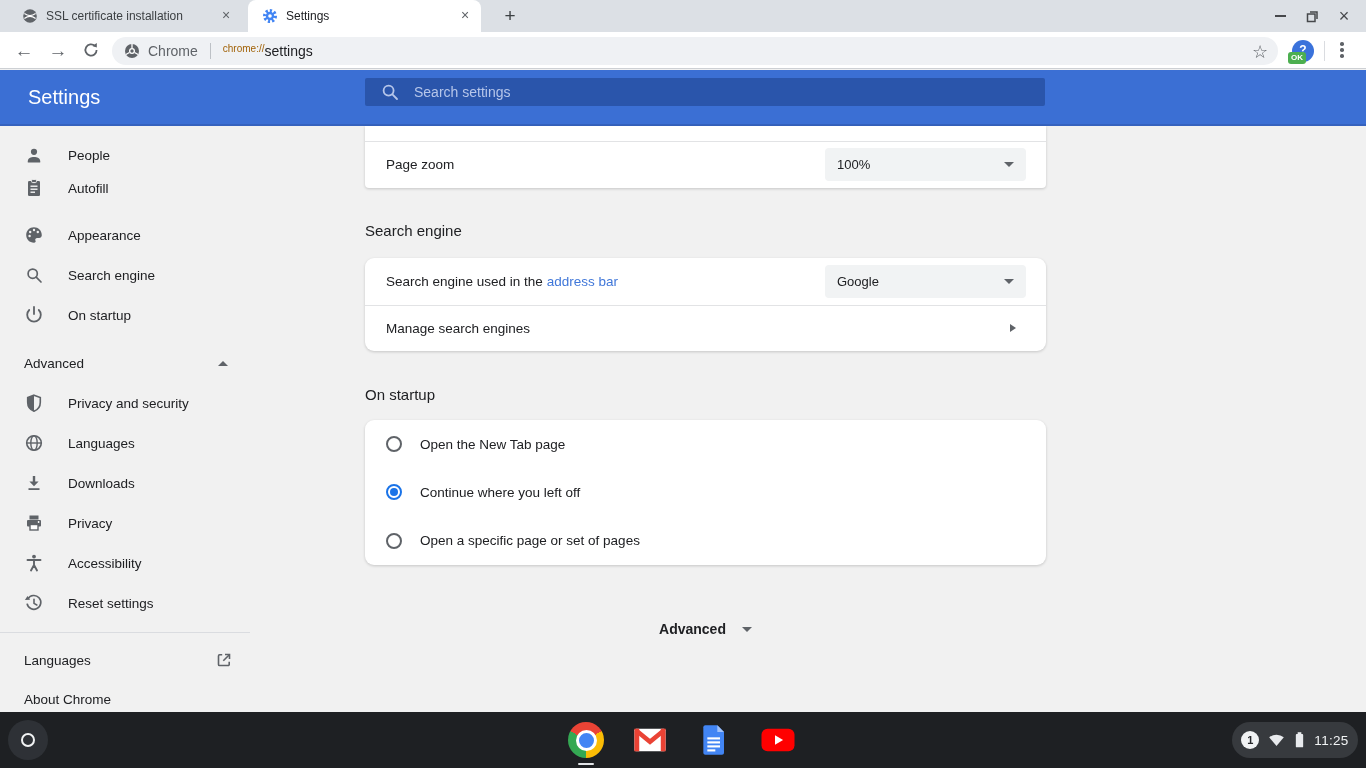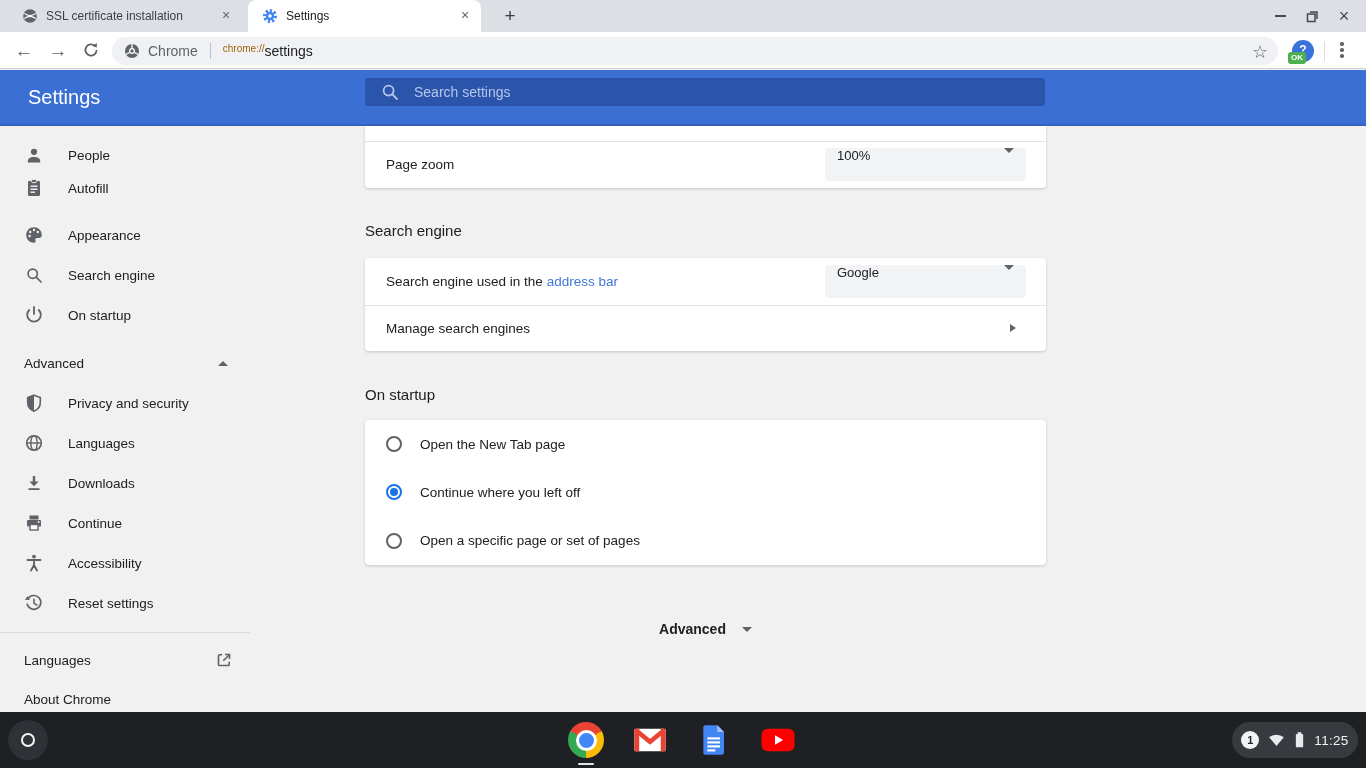--- a/index.html
+++ b/index.html
@@ -48,26 +48,26 @@
   
   .side-item{position:absolute;left:0;width:250px;height:40px;display:flex;align-items:center;cursor:pointer;}
   .side-ic{position:absolute;left:24px;width:20px;height:20px;}
   .side-label{position:absolute;left:68px;font-size:13.5px;color:#202124;}
   .side-label2{position:absolute;left:24px;font-size:13.5px;color:#202124;}
   .caret-up{position:absolute;left:218px;width:0;height:0;border-left:5px solid transparent;border-right:5px solid transparent;border-bottom:5px solid #5F6368;}
   .side-divider{position:absolute;left:0;top:632px;width:250px;height:1px;background:#DADCE0;}
   .ext-ic{position:absolute;left:214px;width:20px;height:20px;}
 
   
-  .card{position:absolute;left:365px;width:681px;background:#FFFFFF;border-radius:4px;box-shadow:0 1px 3px rgba(0,0,0,0.18);box-sizing:border-box;}
+  .card{position:absolute;left:365px;width:681px;background:#FFFFFF;border-radius:9px;box-shadow:0 1px 3px rgba(0,0,0,0.18);box-sizing:border-box;}
   .card-zoom{top:126px;height:62px;border-radius:0 0 4px 4px;}
   .card-divider{position:absolute;left:0;width:100%;height:1px;background:#E2E3E5;}
   .row-label{font-size:13.5px;color:#202124;}
   .link{color:#4077D9;cursor:pointer;}
-  .dropdown{position:absolute;left:460px;width:201px;height:33px;background:#F1F3F4;border-radius:4px;display:flex;padding:0 12px;box-sizing:border-box;font-size:13px;color:#202124;cursor:pointer;}
+  .dropdown{position:absolute;left:460px;width:201px;height:33px;background:#F1F3F4;border-radius:4px;display:flex;align-items:center;padding:0 12px;box-sizing:border-box;font-size:13px;color:#202124;cursor:pointer;}
   .dd-caret{position:absolute;right:12px;width:0;height:0;border-left:5px solid transparent;border-right:5px solid transparent;border-top:5px solid #5F6368;}
   .section-h{position:absolute;left:365px;font-size:15px;color:#202124;}
   .card-se{top:258px;height:93px;}
   .se-row1{position:absolute;left:0;top:0;width:100%;height:47px;display:flex;align-items:center;padding-left:21px;box-sizing:border-box;}
   .se-row2{position:absolute;left:0;top:47px;width:100%;height:46px;display:flex;align-items:center;padding-left:21px;box-sizing:border-box;cursor:pointer;}
   .chev-right{position:absolute;right:30px;width:0;height:0;border-top:4.5px solid transparent;border-bottom:4.5px solid transparent;border-left:6px solid #5F6368;}
   .card-startup{top:420px;height:145px;display:flex;flex-direction:column;}
   .radio-row{flex:1;display:flex;align-items:center;padding-left:21px;gap:18px;cursor:pointer;}
   .radio{width:16px;height:16px;border:2px solid #5F6368;border-radius:50%;box-sizing:border-box;position:relative;flex:0 0 auto;}
   .radio.checked{border-color:#1A73E8;}
@@ -244,21 +244,21 @@
     </svg>
     <span class="side-label">Downloads</span>
   </div>
   <div class="side-item" style="top:503px;">
     <svg class="side-ic" viewBox="0 0 20 20">
       <rect x="5.5" y="2.5" width="9" height="4" fill="#5F6368"></rect>
       <rect x="3" y="7" width="14" height="6.5" rx="1" fill="#5F6368"></rect>
       <circle cx="14.6" cy="9" r="0.9" fill="#fff"></circle>
       <rect x="6" y="11.5" width="8" height="5.5" fill="#fff" stroke="#5F6368" stroke-width="1.4"></rect>
     </svg>
-    <span class="side-label">Continue</span>
+    <span class="side-label">Privacy</span>
   </div>
   <div class="side-item" style="top:543px;">
     <svg class="side-ic" viewBox="0 0 20 20">
       <circle cx="10" cy="3.6" r="1.9" fill="#5F6368"></circle>
       <path d="M3.5 7 H16.5 M10 7 V12 M10 12 L7 17.5 M10 12 L13 17.5" fill="none" stroke="#5F6368" stroke-width="1.9" stroke-linecap="round"></path>
     </svg>
     <span class="side-label">Accessibility</span>
   </div>
   <div class="side-item" style="top:583px;">
     <svg class="side-ic" viewBox="0 0 20 20">

